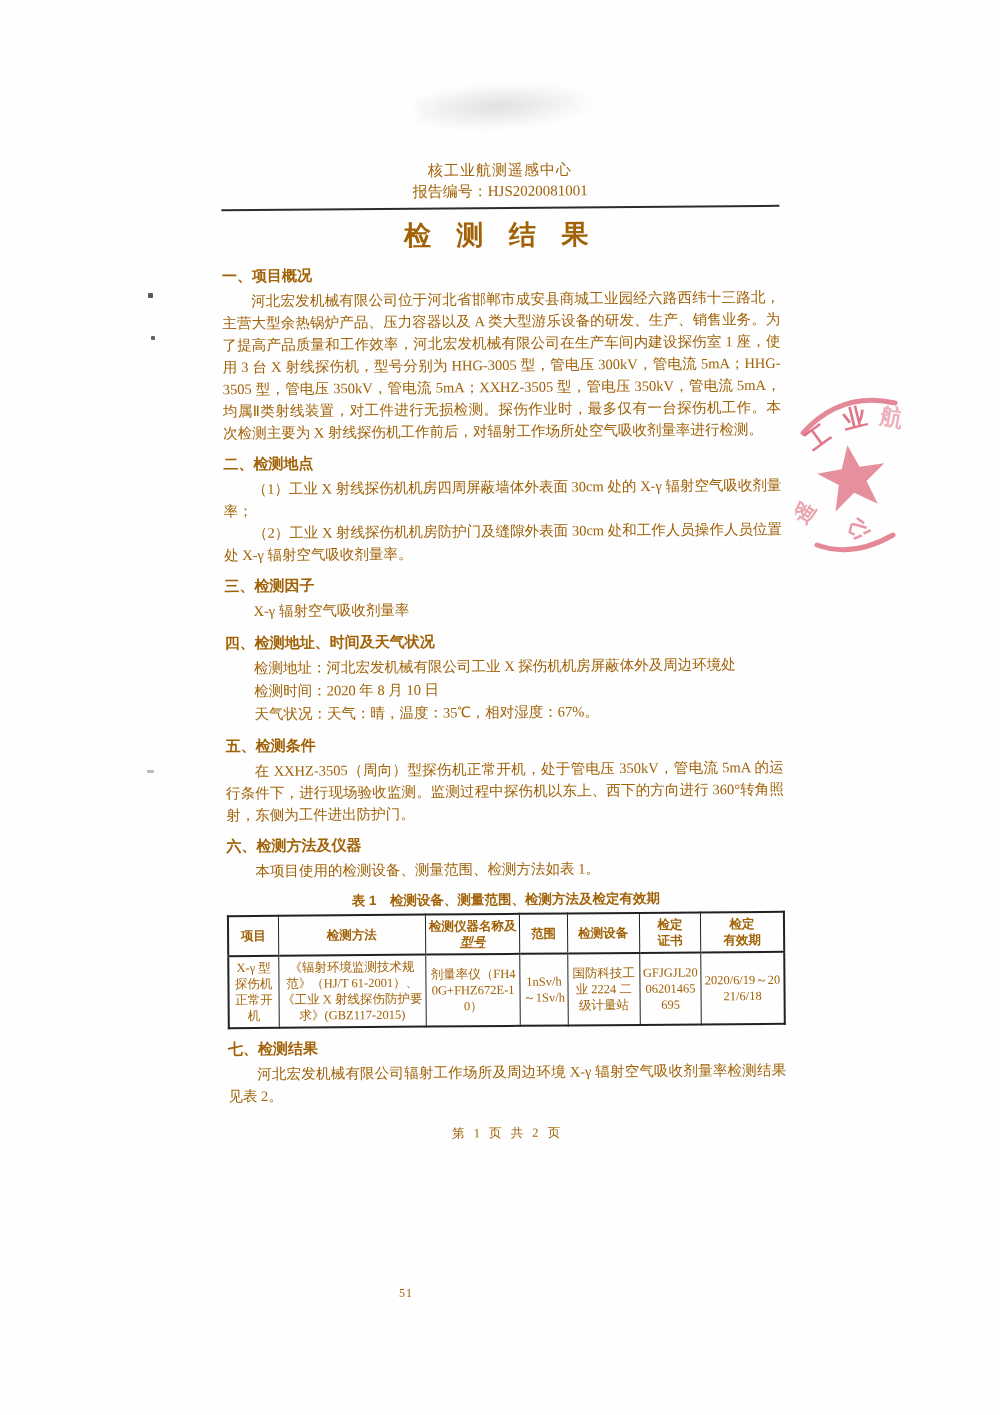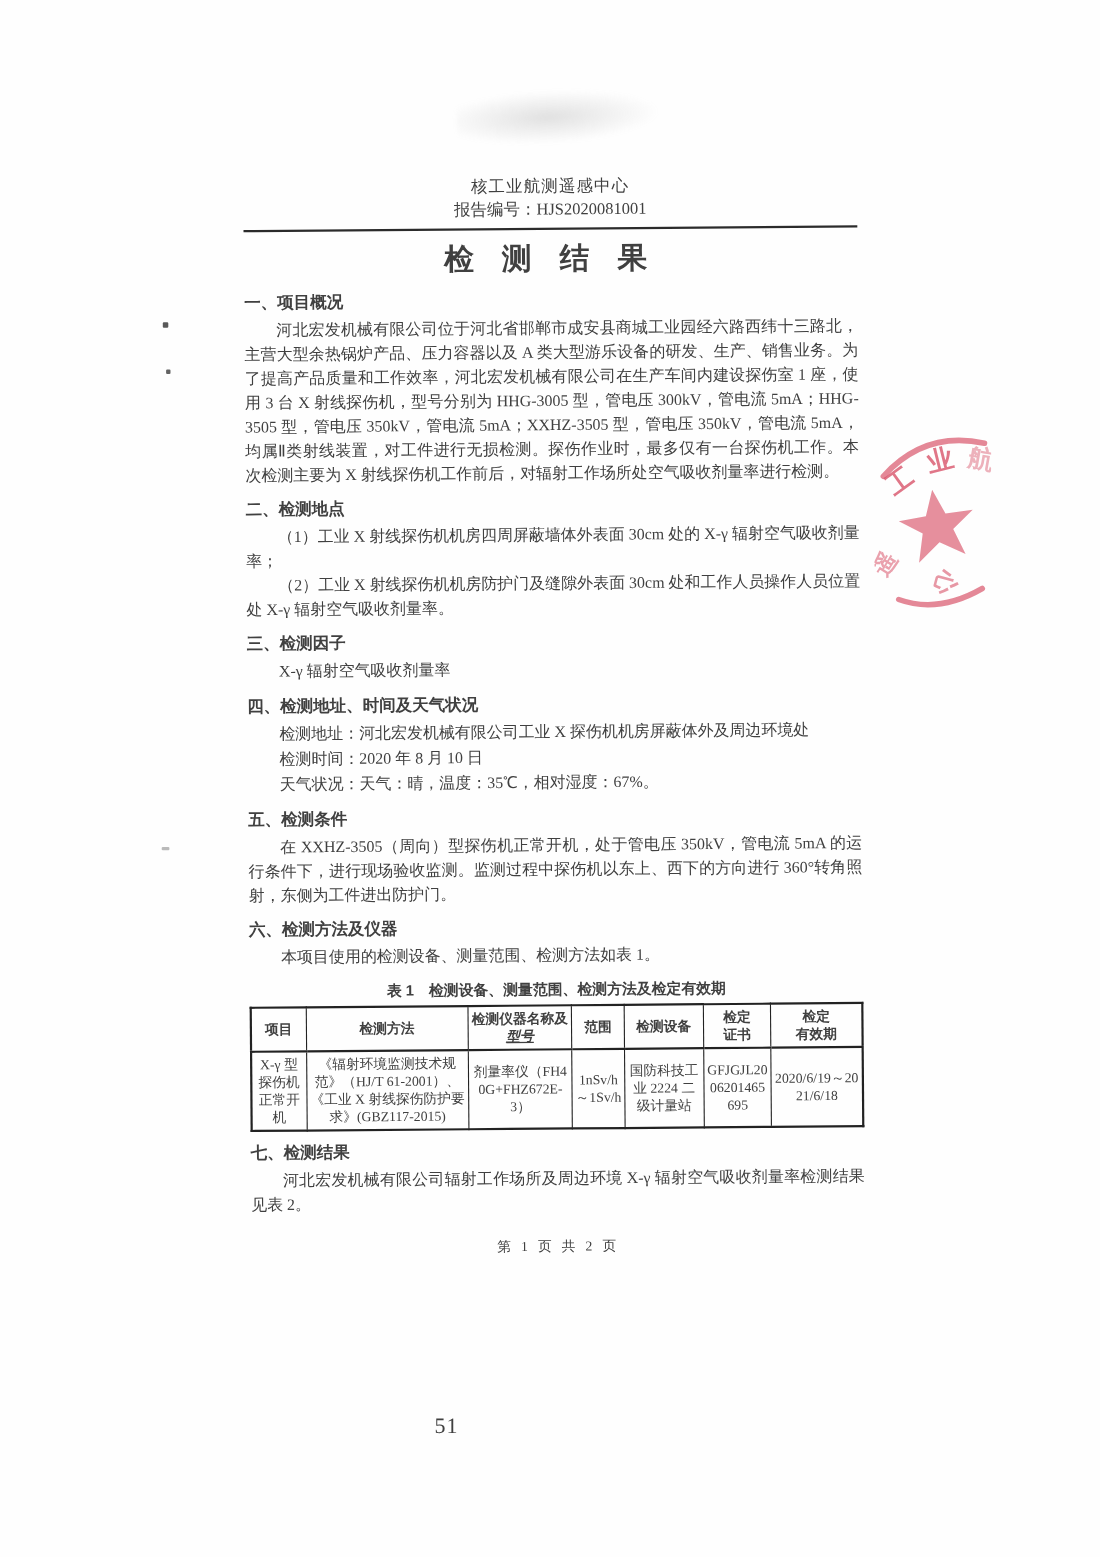--- a/index.html
+++ b/index.html
@@ -1,21 +1,21 @@
 <!DOCTYPE html>
 <html><head>
 <meta charset="utf-8">
 <style>
   html,body{margin:0;padding:0;background:#ffffff;}
   .page{
     position:relative;
     width:1000px;height:1415px;
     background:#fefefe;
     font-family:"Liberation Serif", serif;
-    color:#404040;
+    color:#a16207;
     overflow:hidden;
   }
   
   .smudge{
     position:absolute;left:415px;top:82px;width:185px;height:48px;
     background:radial-gradient(ellipse at 45% 50%, rgba(150,150,150,0.28), rgba(255,255,255,0) 70%);
     filter:blur(2px);
     transform:rotate(-3deg);
   }
   .dot{position:absolute;background:#3c3c3c;border-radius:1px;}
@@ -67,21 +67,21 @@
   table.t1 td{ font-family:"Liberation Serif", serif; }
   .u{ text-decoration:underline;font-style:italic; }
   .c-item{width:9%;} .c-method{width:26.5%;} .c-instr{width:17%;}
   .c-range{width:8.5%;} .c-unit{width:13%;} .c-cert{width:11%;} .c-valid{width:15%;}
 
   .footer-page{
     text-align:center;font-size:12.5px;letter-spacing:3px;margin-top:20px;
   }
   .page-number{
     position:absolute;left:0;top:1286px;width:812px;
-    text-align:center;font-size:20px;letter-spacing:1px;
+    text-align:center;font-size:12px;letter-spacing:1px;
   }
 
   
   .stamp{
     position:absolute;left:795px;top:383px;width:106px;height:176px;
     pointer-events:none;
   }
   .stamp svg{width:100%;height:100%;}
 </style>
 </head>
@@ -144,21 +144,21 @@
           <th>检定
 证书</th>
           <th>检定
 有效期</th>
         </tr>
       </thead>
       <tbody>
         <tr>
           <td>X-γ 型探伤机正常开机</td>
           <td>《辐射环境监测技术规范》（HJ/T 61-2001）、《工业 X 射线探伤防护要求》(GBZ117-2015)</td>
-          <td>剂量率仪（FH40G+FHZ672E-3）</td>
+          <td>剂量率仪（FH40G+FHZ672E-10）</td>
           <td>1nSv/h～1Sv/h</td>
           <td>国防科技工业 2224 二级计量站</td>
           <td>GFJGJL2006201465695</td>
           <td>2020/6/19～2021/6/18</td>
         </tr>
       </tbody>
     </table>
 
     <h2 class="sec">七、检测结果</h2>
     <p class="body">河北宏发机械有限公司辐射工作场所及周边环境 X-γ 辐射空气吸收剂量率检测结果见表 2。</p>

